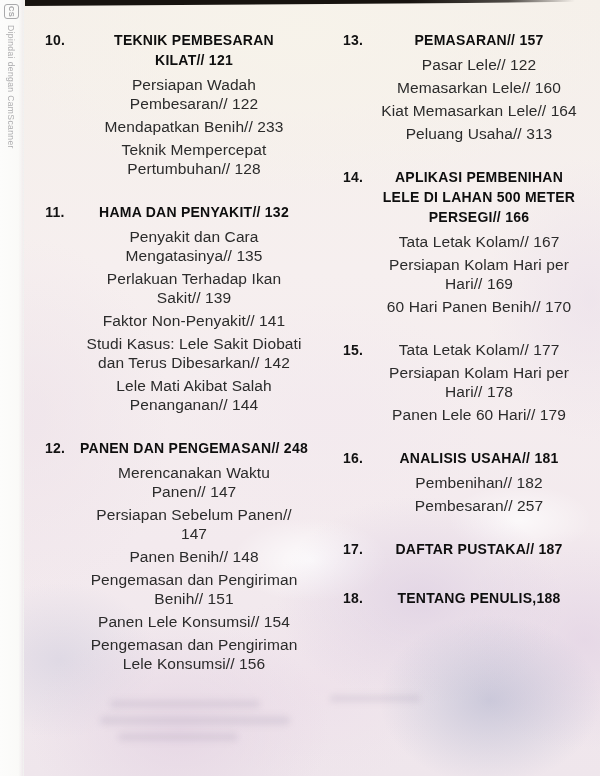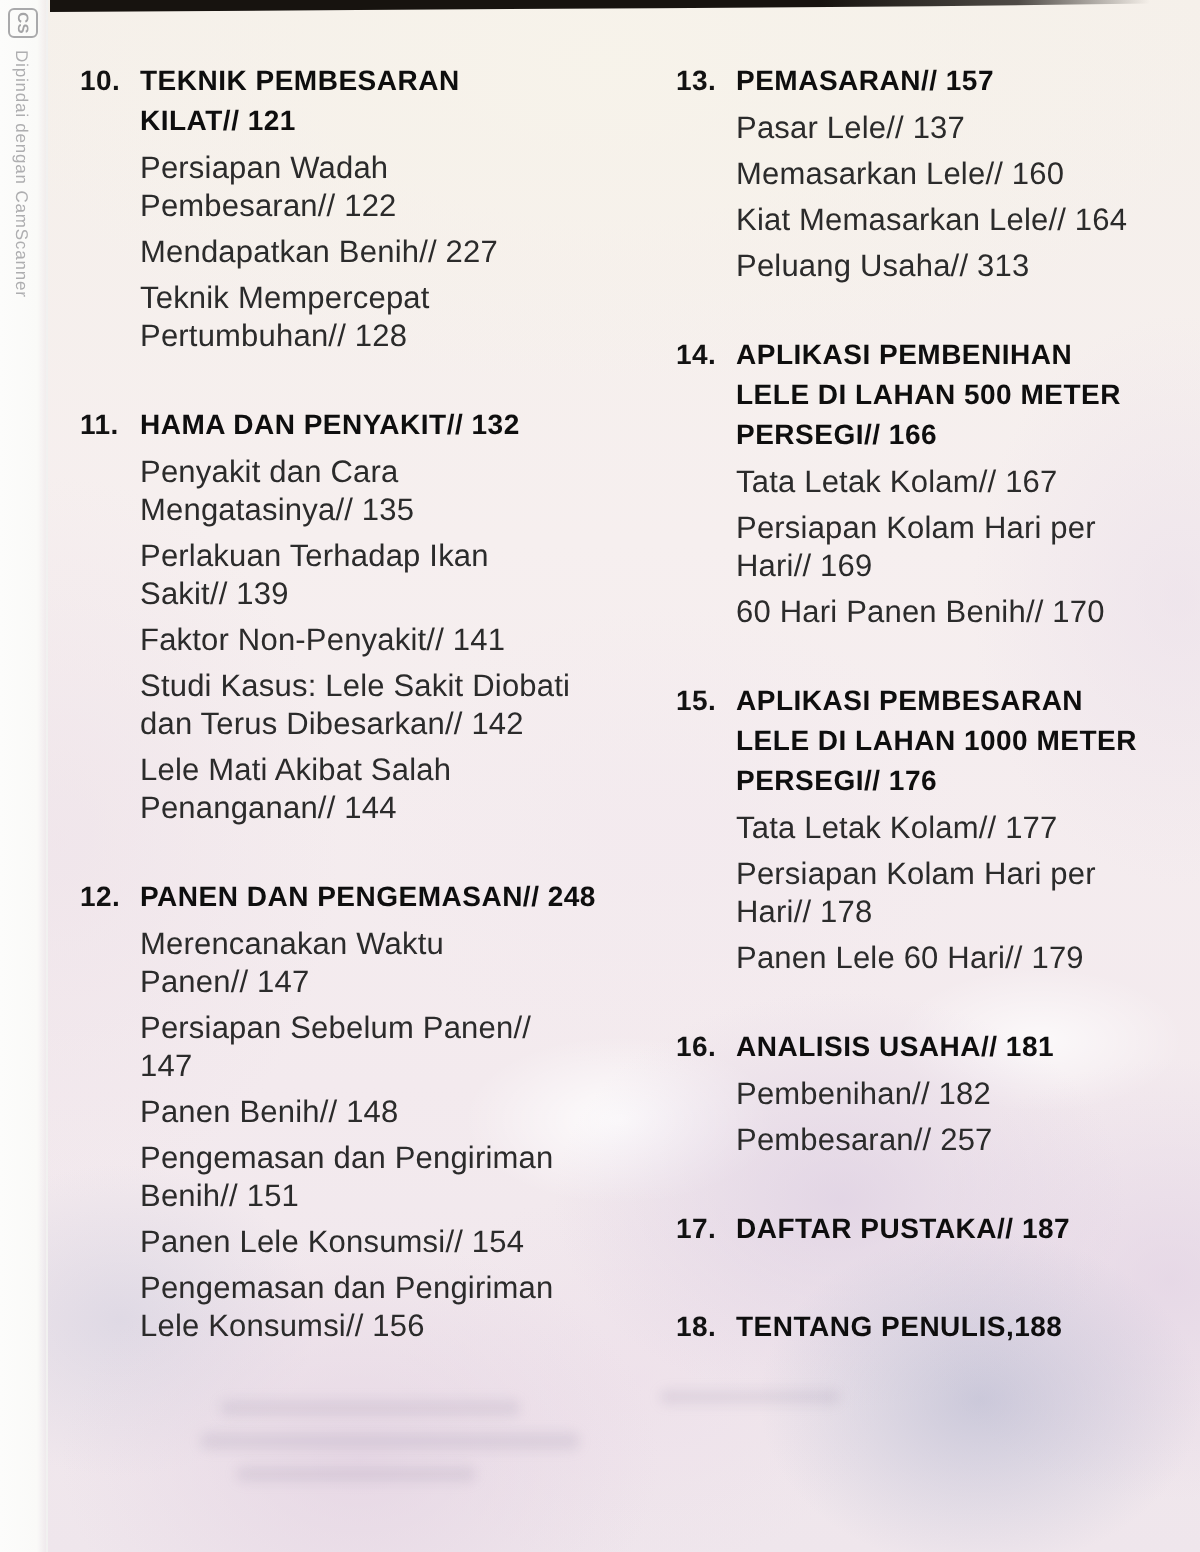--- a/index.html
+++ b/index.html
@@ -53,21 +53,21 @@
   .wm-logo{
     flex:0 0 auto;width:13px;height:13px;border:1.4px solid #a9a9ab;border-radius:3px;
     color:#a4a4a6;font-size:7.5px;font-weight:700;line-height:13px;text-align:center;
     letter-spacing:0.2px;
   }
   .wm-text{font-size:8.5px;color:#aeaeb0;letter-spacing:0.4px;white-space:nowrap;}
   
   .col{position:absolute;top:30px;}
   .col-left{left:40px;width:278px;}
   .col-right{left:338px;width:252px;}
-  .section{display:flex;margin-bottom:24px;}
+  .section{display:flex;margin-bottom:24px;text-align:center;}
   .num{
     flex:0 0 30px;font-size:14px;font-weight:700;color:#121212;
     line-height:20px;letter-spacing:0.2px;
   }
   .sec-body{flex:1;min-width:0;}
   .sec-title{
     font-size:14px;font-weight:700;color:#0e0e0e;line-height:20px;
     letter-spacing:0.25px;margin-bottom:5px;white-space:pre-line;
   }
   .item{
@@ -95,21 +95,21 @@
 
   <div class="col col-left">
 
     <div class="section">
       <div class="num">10.</div>
       <div class="sec-body">
         <div class="sec-title">TEKNIK PEMBESARAN
 KILAT// 121</div>
         <div class="item">Persiapan Wadah
 Pembesaran// 122</div>
-        <div class="item">Mendapatkan Benih// 227</div>
+        <div class="item">Mendapatkan Benih// 233</div>
         <div class="item">Teknik Mempercepat
 Pertumbuhan// 128</div>
       </div>
     </div>
 
     <div class="section">
       <div class="num">11.</div>
       <div class="sec-body">
         <div class="sec-title">HAMA DAN PENYAKIT// 132</div>
         <div class="item">Penyakit dan Cara
@@ -142,21 +142,21 @@
     </div>
 
   </div>
 
   <div class="col col-right">
 
     <div class="section">
       <div class="num">13.</div>
       <div class="sec-body">
         <div class="sec-title">PEMASARAN// 157</div>
-        <div class="item">Pasar Lele// 137</div>
+        <div class="item">Pasar Lele// 122</div>
         <div class="item">Memasarkan Lele// 160</div>
         <div class="item">Kiat Memasarkan Lele// 164</div>
         <div class="item">Peluang Usaha// 313</div>
       </div>
     </div>
 
     <div class="section">
       <div class="num">14.</div>
       <div class="sec-body">
         <div class="sec-title">APLIKASI PEMBENIHAN
@@ -165,23 +165,20 @@
         <div class="item">Tata Letak Kolam// 167</div>
         <div class="item">Persiapan Kolam Hari per
 Hari// 169</div>
         <div class="item">60 Hari Panen Benih// 170</div>
       </div>
     </div>
 
     <div class="section">
       <div class="num">15.</div>
       <div class="sec-body">
-        <div class="sec-title">APLIKASI PEMBESARAN
-LELE DI LAHAN 1000 METER
-PERSEGI// 176</div>
         <div class="item">Tata Letak Kolam// 177</div>
         <div class="item">Persiapan Kolam Hari per
 Hari// 178</div>
         <div class="item">Panen Lele 60 Hari// 179</div>
       </div>
     </div>
 
     <div class="section">
       <div class="num">16.</div>
       <div class="sec-body">

